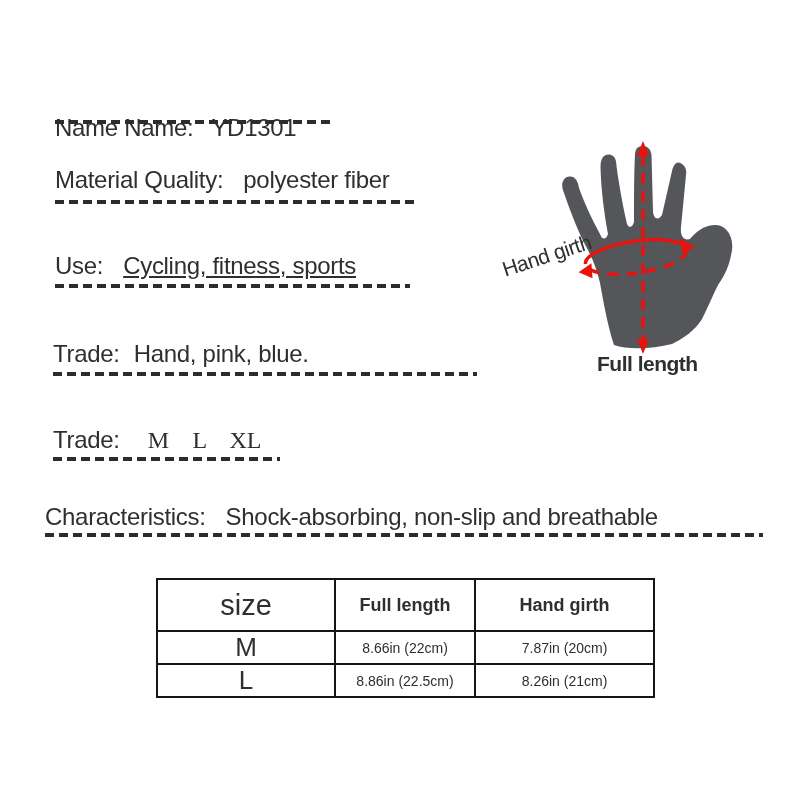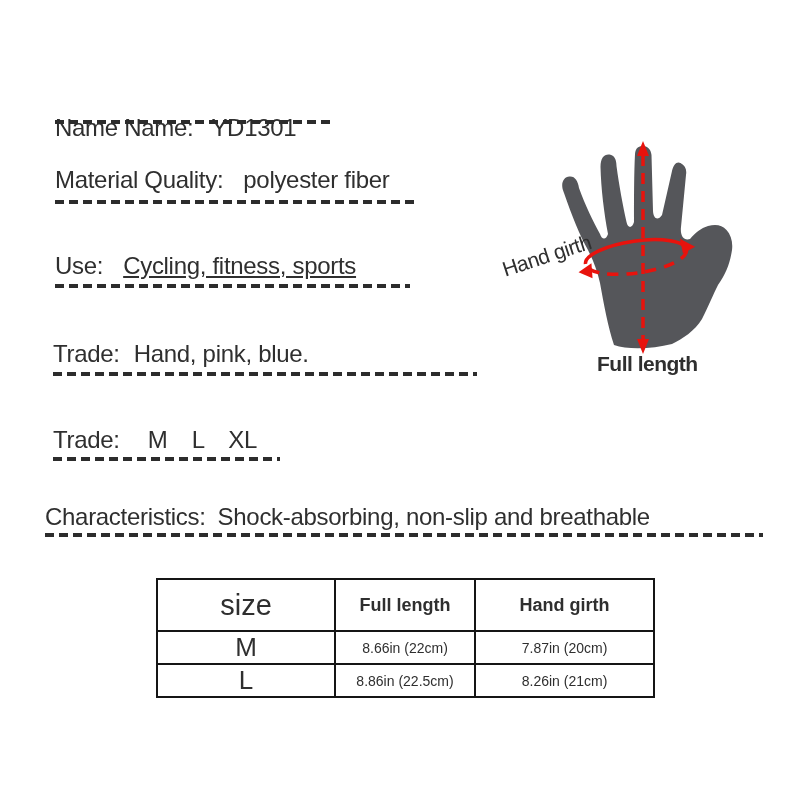--- a/index.html
+++ b/index.html
@@ -8,22 +8,22 @@
   .sheet {
     position:relative; width:800px; height:800px; background:#ffffff;
     overflow:hidden; color:#2e2e2e;
   }
   .spec-line {
     position:absolute; white-space:nowrap;
     font-size:24px; line-height:30px; letter-spacing:-0.3px; color:#2f2f2f;
   }
   .spec-value { display:inline-block; }
   .g18{ margin-left:18px;margin-top:28px; } .g8{ margin-left:20px; } .g32{ margin-left:20px;text-decoration:underline; }
-  .g14{ margin-left:14px; } .g28{ margin-left:28px; } .g12{ margin-left:12px; }
-  .size-vals { word-spacing:18px; }
+  .g14{ margin-left:14px; } .g28{ margin-left:28px; } .g12{ margin-left:20px; }
+  .size-vals { word-spacing:18px;font-family:Liberation Serif, serif; }
   .dashes {
     position:absolute; height:4px;
     background:repeating-linear-gradient(90deg,#2c2c2c 0 9px,transparent 9px 14px);
   }
   .diagram { position:absolute; left:500px; top:133px; width:260px; height:232px; }
   .hand-girth-label {
     position:absolute; left:503px; top:258px; font-size:21px; letter-spacing:-0.5px;
     color:#2f2f2f; transform:rotate(-18deg); transform-origin:left center; white-space:nowrap;
   }
   .full-length-label {

